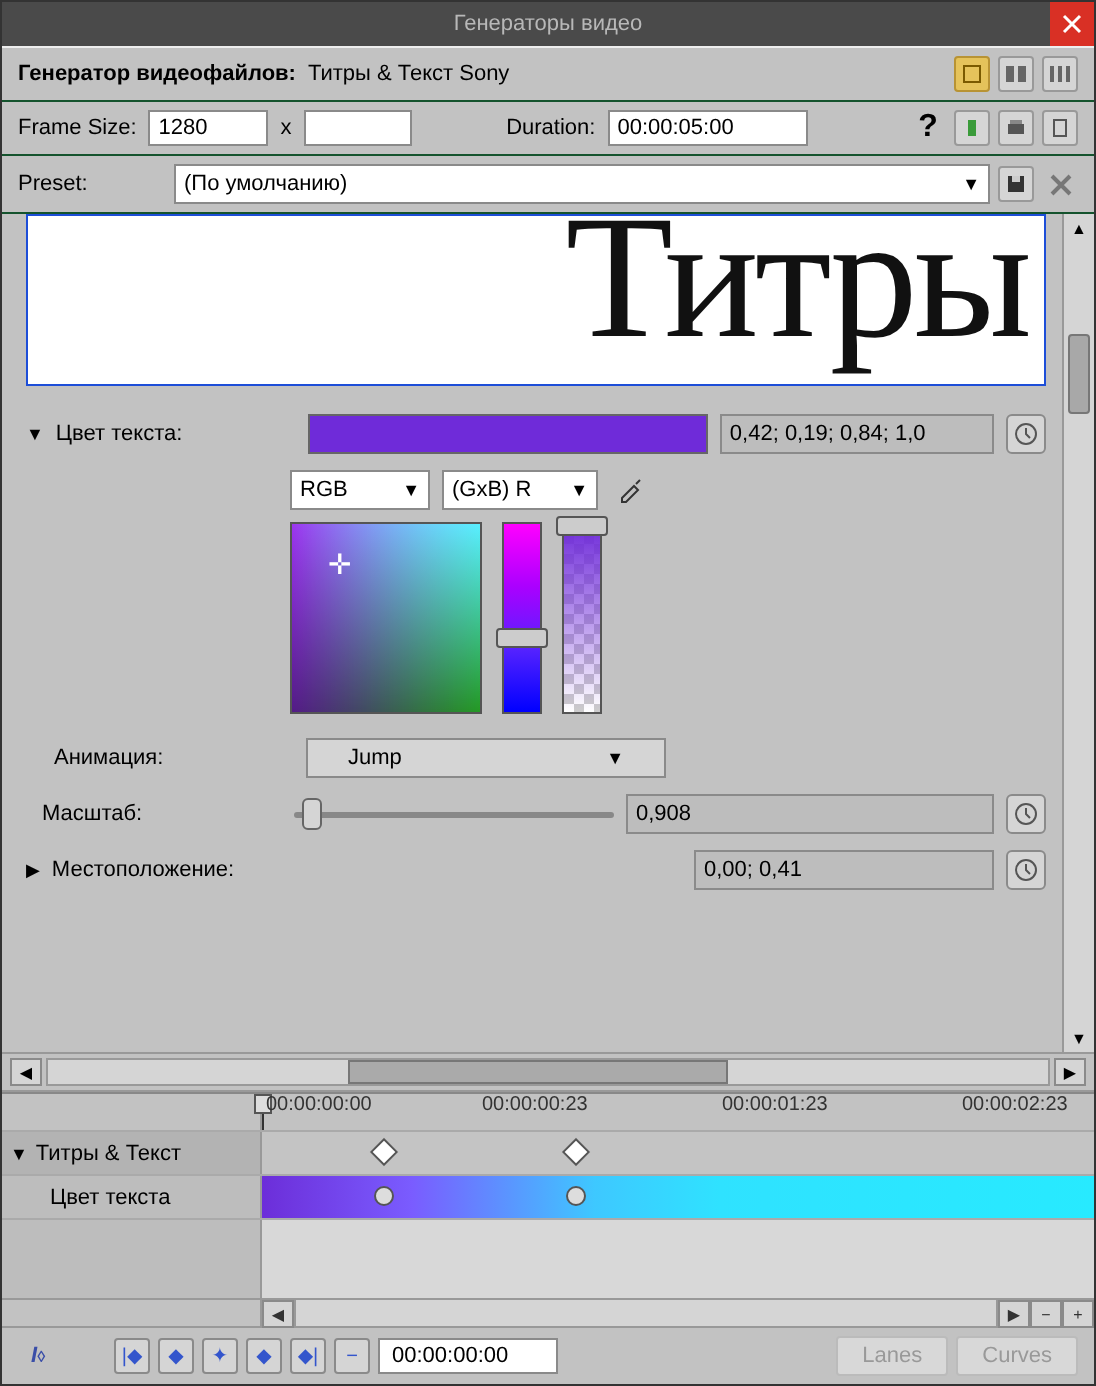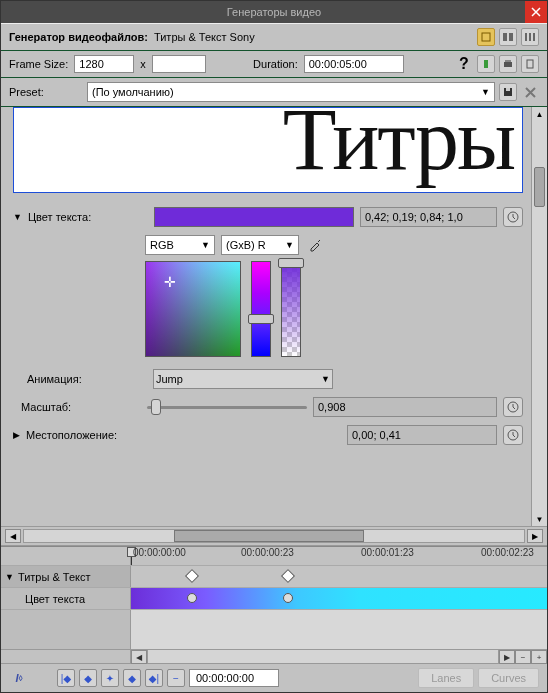--- a/index.html
+++ b/index.html
@@ -55,21 +55,21 @@
 .cursor-x { position: absolute; left: 18px; top: 12px; font-size: 14px; color: #fff; }
 .huebar { width: 20px; height: 96px; border: 1px solid #555; position: relative; background: linear-gradient(to bottom, #ff00ff, #aa00ff, #5522ff, #0000ff); }
 .hue-thumb { position: absolute; left: -4px; right: -4px; top: 52px; height: 10px; border: 1px solid #555; background: #ccc; border-radius: 2px; }
 .alphabar { width: 20px; height: 96px; border: 1px solid #555; position: relative;
   background-image: linear-gradient(to bottom, #6f2bd9 0%, rgba(111,43,217,0) 100%),
     repeating-conic-gradient(#ccc 0% 25%, #fff 0% 50%);
   background-size: auto, 10px 10px; }
 .alpha-thumb { position: absolute; left: -4px; right: -4px; top: -4px; height: 10px; border: 1px solid #555; background: #ccc; border-radius: 2px; }
 
 .anim-row { display: flex; align-items: center; padding: 4px 8px; gap: 6px; }
-.anim-sel { width: 180px; background: #d5d5d5; border: 1px solid #8a8a8a; height: 20px; display: flex; align-items: center; justify-content: space-between; padding: 0 2px; cursor: pointer; gap: 28px; }
+.anim-sel { width: 180px; background: #d5d5d5; border: 1px solid #8a8a8a; height: 20px; display: flex; align-items: center; justify-content: space-between; padding: 0 20px; cursor: pointer; gap: 28px; }
 
 .slider-row { display: flex; align-items: center; padding: 4px 8px; gap: 6px; }
 .slider-track { width: 160px; height: 18px; position: relative; }
 .slider-track::before { content: ""; position: absolute; left: 0; right: 0; top: 8px; height: 3px; background: #888; border-radius: 2px; }
 .slider-thumb { position: absolute; top: 1px; left: 4px; width: 10px; height: 16px; border: 1px solid #666; background: #d5d5d5; border-radius: 3px; }
 
 .hscroll-row { display: flex; align-items: center; padding: 2px 4px; background: #c2c2c2; border-top: 1px solid #999; border-bottom: 1px solid #999; }
 .hscroll-arrow { width: 16px; height: 14px; border: 1px solid #8a8a8a; background: #d5d5d5; display: flex; align-items: center; justify-content: center; font-size: 8px; cursor: pointer; }
 .hscroll-track { flex: 1; height: 14px; background: #d5d5d5; border: 1px solid #999; margin: 0 2px; position: relative; }
 .hscroll-thumb { position: absolute; left: 30%; width: 38%; top: 0; bottom: 0; background: #aaa; border: 1px solid #777; }

